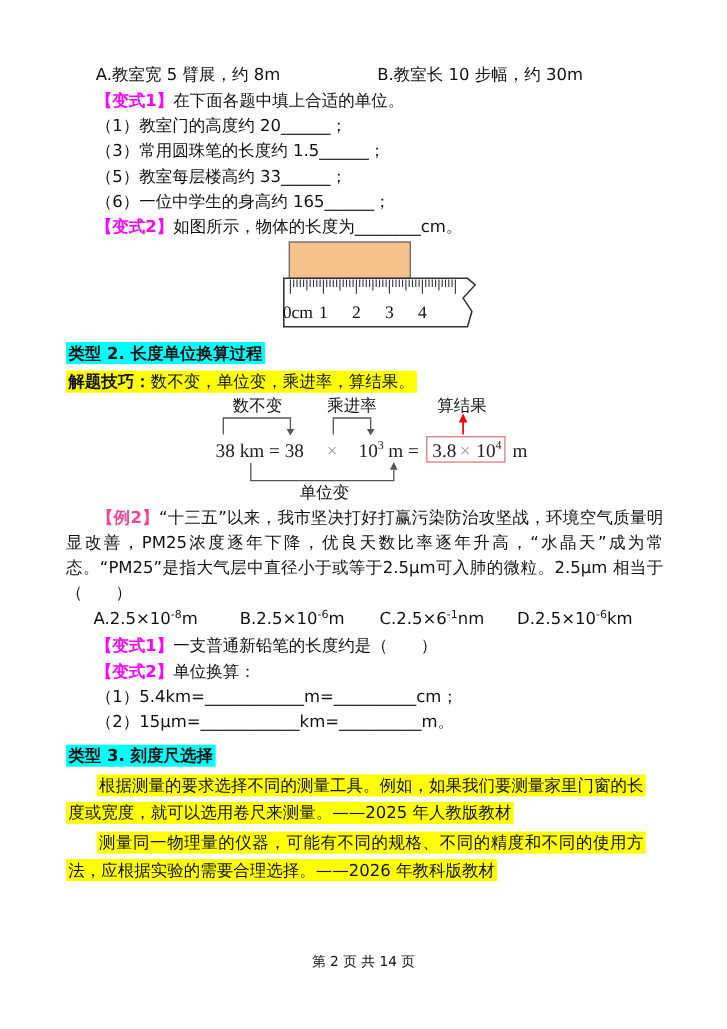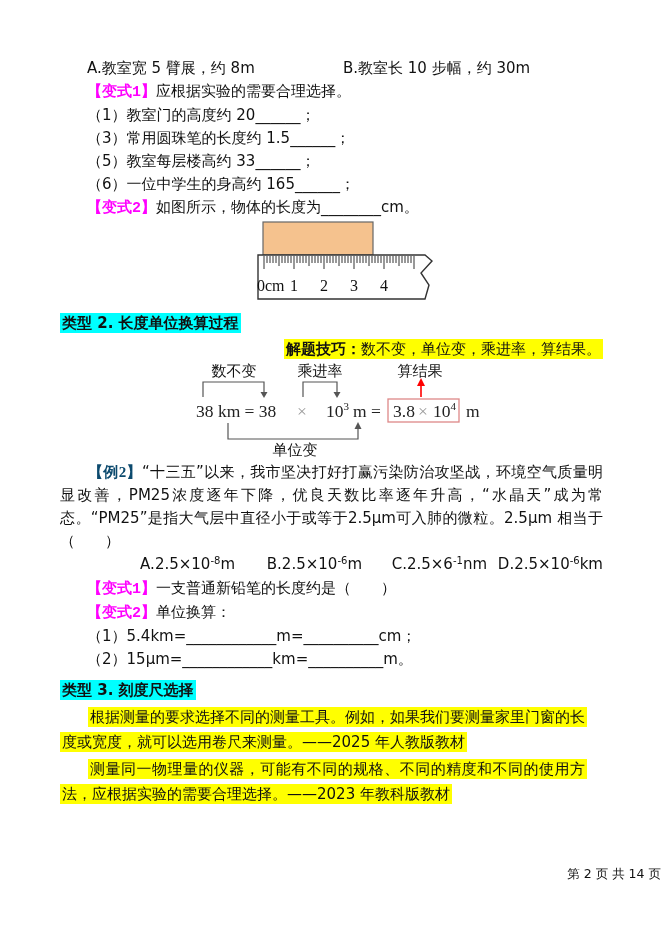--- a/index.html
+++ b/index.html
@@ -6,63 +6,63 @@
   body{width:661px;height:935px;position:relative;overflow:hidden;
        font-family:"DejaVu Sans","Liberation Sans",sans-serif;
        font-size:15px;color:#111;}
   .page{position:relative;width:661px;height:935px;box-sizing:border-box;
         padding:57px 58px 0 60px;}
   .line{line-height:23px;white-space:nowrap;}
   .row2{display:flex;line-height:23px;margin-left:27px;}
   .row2 .cA{width:256px;}
   .indent1{margin-left:27px;}
   .item{margin-left:27px;line-height:23px;white-space:nowrap;}
-  .magenta{color:#ff00ff;font-weight:bold;font-family:Liberation Mono, monospace;}
-  .blue{color:#0c4a6e;font-weight:bold;font-family:Liberation Serif, serif;}
+  .magenta{color:#ff00ff;font-weight:bold;}
+  .blue{color:#ec4899;font-weight:bold;}
   .hl-cyan{background:#00ffff;font-weight:bold;padding:1px 2px;}
   .hl-yellow{background:#ffff00;padding:1px 2px;
              -webkit-box-decoration-break:clone;box-decoration-break:clone;}
-  .tipline{line-height:24px;margin-top:2px;text-align:right;}
+  .tipline{line-height:24px;margin-top:2px;}
   .hdr{line-height:24px;margin-top:7px;}
   .para{margin:4px 0 0 0;text-indent:28px;text-align:justify;line-height:23px;}
   .opts4{display:grid;grid-template-columns:133px 127px 125px auto;
-         margin-left:42px;line-height:23px;white-space:nowrap;text-align:right;}
+         margin-left:25px;line-height:23px;white-space:nowrap;}
   .quote{margin:3px 16px 0 0;text-indent:28px;text-align:justify;line-height:24.5px;}
   .sup{font-size:10px;position:relative;top:-5px;}
   .figure{display:block;margin-left:-60px;}
   .diagram{display:block;margin-left:-60px;}
   svg text{font-family:"DejaVu Sans","Liberation Sans",sans-serif;}
   .eq{font-family:"Liberation Serif","DejaVu Serif",serif;font-size:17.5px;fill:#222;}
   .supT{font-size:11px;}
   .grayx{fill:#999;}
   .dlabel{font-size:15px;fill:#111;}
   .bracket{fill:none;stroke:#555;stroke-width:1.2;}
   .ahead{fill:#555;}
   .redbox{fill:none;stroke:#dd8888;stroke-width:1.3;}
   .redline{stroke:#ff0000;stroke-width:1.6;}
   .redhead{fill:#ff0000;}
   .rulerline{stroke:#333;stroke-width:1.4;fill:#fff;}
   #ruler-ticks line{stroke:#333;stroke-width:1;}
   .rnum{font-family:"Liberation Serif","DejaVu Serif",serif;font-size:16px;fill:#111;}
   .objrect{fill:#f5c28e;stroke:#666;stroke-width:1.2;}
-  .footer{position:absolute;left:0;right:0;bottom:52px;text-align:right;
+  .footer{position:absolute;left:0;right:0;bottom:52px;text-align:center;
           font-size:12.5px;color:#111;}
 </style>
 </head>
 <body>
 
 <div class="page">
 
   <div class="row2">
     <span class="cA">A.教室宽 5 臂展，约 8m</span>
     <span>B.教室长 10 步幅，约 30m</span>
   </div>
 
   <div class="line indent1">
-    <b class="magenta">【变式1】</b><span>应根据实验的需要合理选择。</span>
+    <b class="magenta">【变式1】</b><span>在下面各题中填上合适的单位。</span>
   </div>
   <div class="item">（1）教室门的高度约 20______；</div>
   <div class="item">（3）常用圆珠笔的长度约 1.5______；</div>
   <div class="item">（5）教室每层楼高约 33______；</div>
   <div class="item">（6）一位中学生的身高约 165______；</div>
 
   <div class="line indent1">
     <b class="magenta">【变式2】</b><span>如图所示，物体的长度为________cm。</span>
   </div>
 
@@ -187,17 +187,17 @@
   <div class="item">（2）15μm=____________km=__________m。</div>
 
   <div class="hdr">
     <span class="hl-cyan">类型 3. 刻度尺选择</span>
   </div>
 
   <p class="quote">
     <span class="hl-yellow">根据测量的要求选择不同的测量工具。例如，如果我们要测量家里门窗的长度或宽度，就可以选用卷尺来测量。——2025 年人教版教材</span>
   </p>
   <p class="quote">
-    <span class="hl-yellow">测量同一物理量的仪器，可能有不同的规格、不同的精度和不同的使用方法，应根据实验的需要合理选择。——2023 年教科版教材</span>
+    <span class="hl-yellow">测量同一物理量的仪器，可能有不同的规格、不同的精度和不同的使用方法，应根据实验的需要合理选择。——2026 年教科版教材</span>
   </p>
 
   <div class="footer">第 2 页 共 14 页</div>
 </div>
 
 </body></html>

